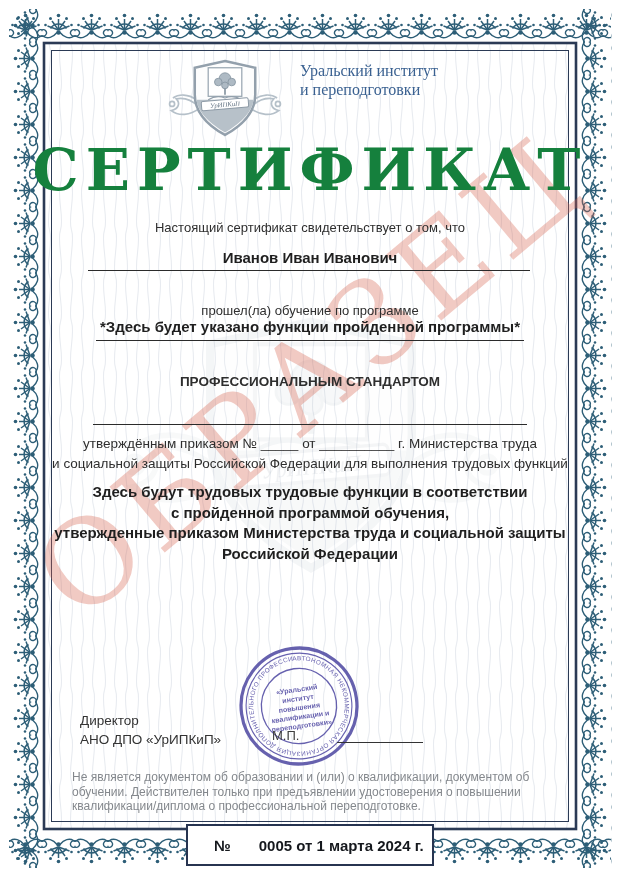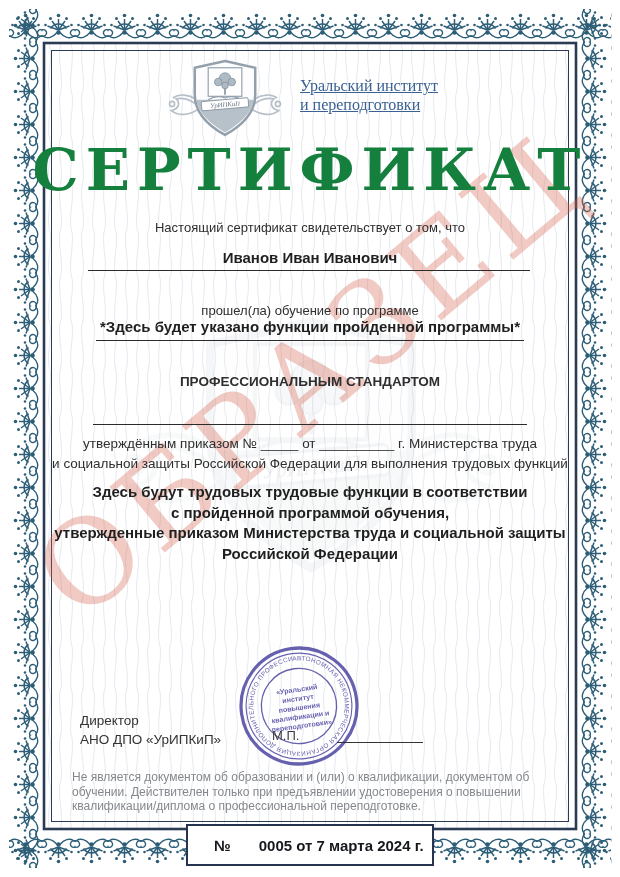--- a/index.html
+++ b/index.html
@@ -15,24 +15,23 @@
     text-align:center; transform:rotate(-40deg);
     font-family:"DejaVu Serif", serif; font-size:118px; letter-spacing:8px;
     color:rgba(214,100,78,0.34); z-index:1; white-space:nowrap; line-height:150px;
     pointer-events:none;
   }
 
   .content { position:absolute; inset:0; z-index:2; }
 
   .hdr-logo { position:absolute; left:166px; top:56px; }
   .inst-name {
-    position:absolute; left:300px; top:76px;
+    position:absolute; left:300px; top:61px;
     font-family:"Liberation Serif", serif; font-size:16px; line-height:19px;
     color:#3a6191;
-    text-decoration:underline;
   }
   .cert-title {
     position:absolute; left:0; right:0; top:136px; text-align:center;
     font-family:"DejaVu Serif", serif; font-weight:bold; font-size:58px;
     letter-spacing:7px; color:#15803d;
   }
 
   .t-center { position:absolute; left:40px; right:40px; text-align:center; }
   .fs13 { font-size:13px; }
   .fs135 { font-size:13.5px; }
@@ -230,17 +229,17 @@
       </g>
     </svg>
 
     <div class="mp-label">М.П.</div>
     <div class="rule sig-line"></div>
 
     <div class="disclaimer">Не является документом об образовании и (или) о квалификации, документом об обучении. Действителен только при предъявлении удостоверения о повышении квалификации/диплома о профессиональной переподготовке.</div>
 
     <div class="number-plate">
       <span class="np-label">№</span>
-      <span class="np-value">0005 от 7 марта 2024 г.</span>
+      <span class="np-value">0005 от 1 марта 2024 г.</span>
     </div>
 
   </div>
 </div>
 
 </body></html>

